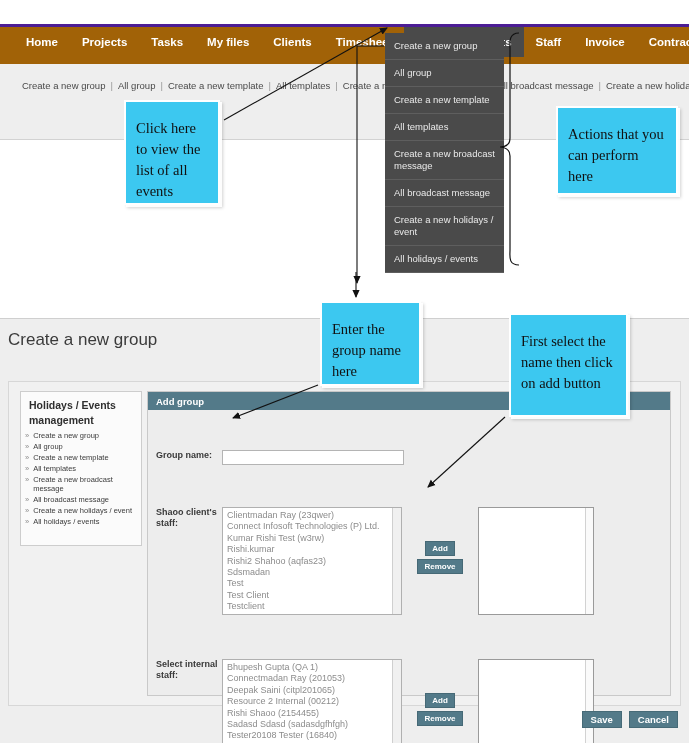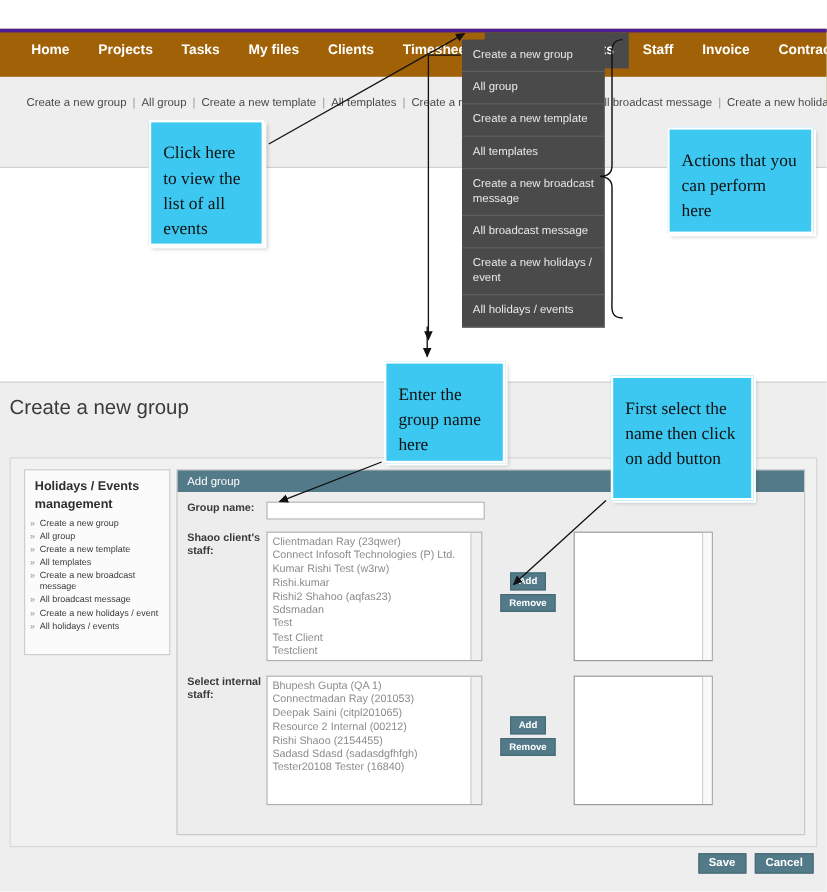--- a/index.html
+++ b/index.html
@@ -71,24 +71,24 @@
   }
   .lcitem .chev{color:#8d8d8d;padding-right:4px;font-size:7.5px;}
   .lcitem .ltxt{flex:1;}
 
   
   #formpanel{
     position:absolute;left:138px;top:9px;width:524px;height:305px;
     border:1px solid #c9c9c9;background:#ededed;box-sizing:border-box;
   }
   #formhead{
-    height:18px;background:#537a89;color:#fff;font-weight:normal;
+    height:18px;background:#537a89;color:#fff;font-weight:bold;
     font-size:9.5px;padding:4px 0 0 8px;box-sizing:border-box;
   }
-  .frow{display:flex;padding:8px 0 0 8px;}
+  .frow{display:flex;padding:8px 0 0 8px;margin-top:32px;}
   .flabel{
     width:66px;font-size:9px;font-weight:bold;color:#3a3a3a;line-height:11px;
   }
   .finput{
     width:182px;height:15px;background:#fff;border:1px solid #b4b4b4;
     box-sizing:border-box;
   }
   .listbox{
     width:180px;height:108px;background:#ffffff;border:1px solid #b0b0b0;
     box-sizing:border-box;overflow:hidden;position:relative;

